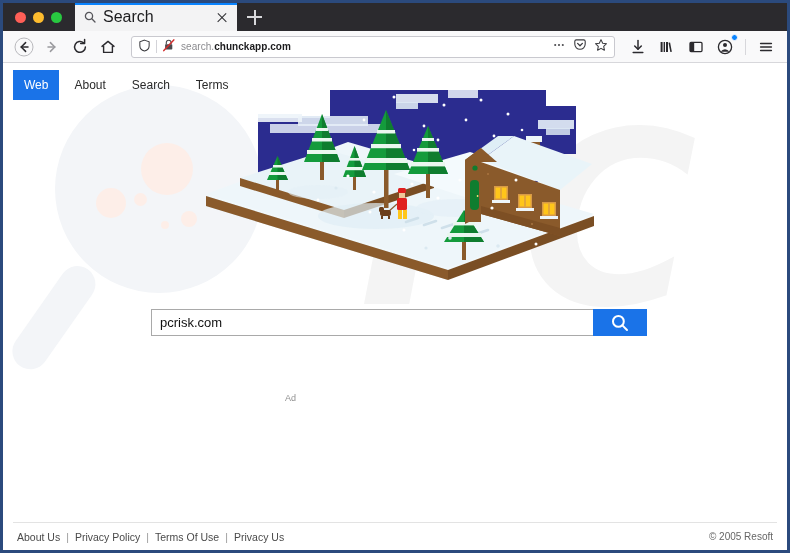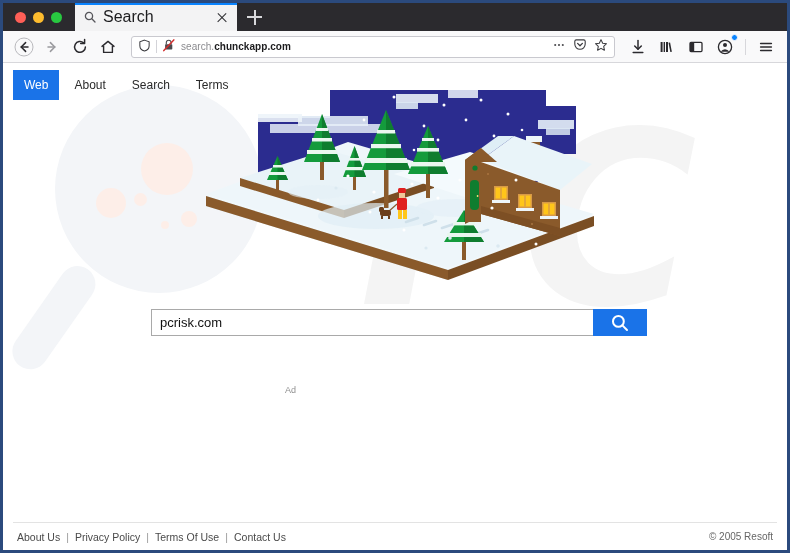--- a/index.html
+++ b/index.html
@@ -149,21 +149,21 @@
   }
   .search-btn{
     width:54px;height:27px;background:#1a73e8;border:none;cursor:pointer;
     display:flex;align-items:center;justify-content:center;flex:0 0 54px;
   }
   .more-lang{
     text-align:right;margin-top:4px;font-size:10.5px;color:#6b6b6b;
     cursor:pointer;padding-right:1px;
   }
   .ad-label{
-    position:absolute;top:322px;left:282px;font-size:9px;color:#909090;z-index:6;
+    position:absolute;top:330px;left:282px;font-size:9px;color:#909090;z-index:6;
   }
 
   
   .footsep{
     position:absolute;left:10px;right:10px;bottom:27px;height:1px;background:#e3e3e3;z-index:6;
   }
   .footer{
     position:absolute;left:0;right:0;bottom:0;height:27px;z-index:6;
     display:flex;align-items:center;justify-content:space-between;
     padding:0 14px;box-sizing:border-box;margin-top:29px;
@@ -549,19 +549,19 @@
 
     <div class="footsep"></div>
     <div class="footer">
       <div class="footlinks">
         <a href="#">About Us</a>
         <span class="footsepchar">|</span>
         <a href="#">Privacy Policy</a>
         <span class="footsepchar">|</span>
         <a href="#">Terms Of Use</a>
         <span class="footsepchar">|</span>
-        <a href="#">Contact Us</a>
+        <a href="#">Privacy Us</a>
       </div>
       <div class="copyright">© 2005 Resoft</div>
     </div>
 
   </div>
 </div>
 
 </body></html>

